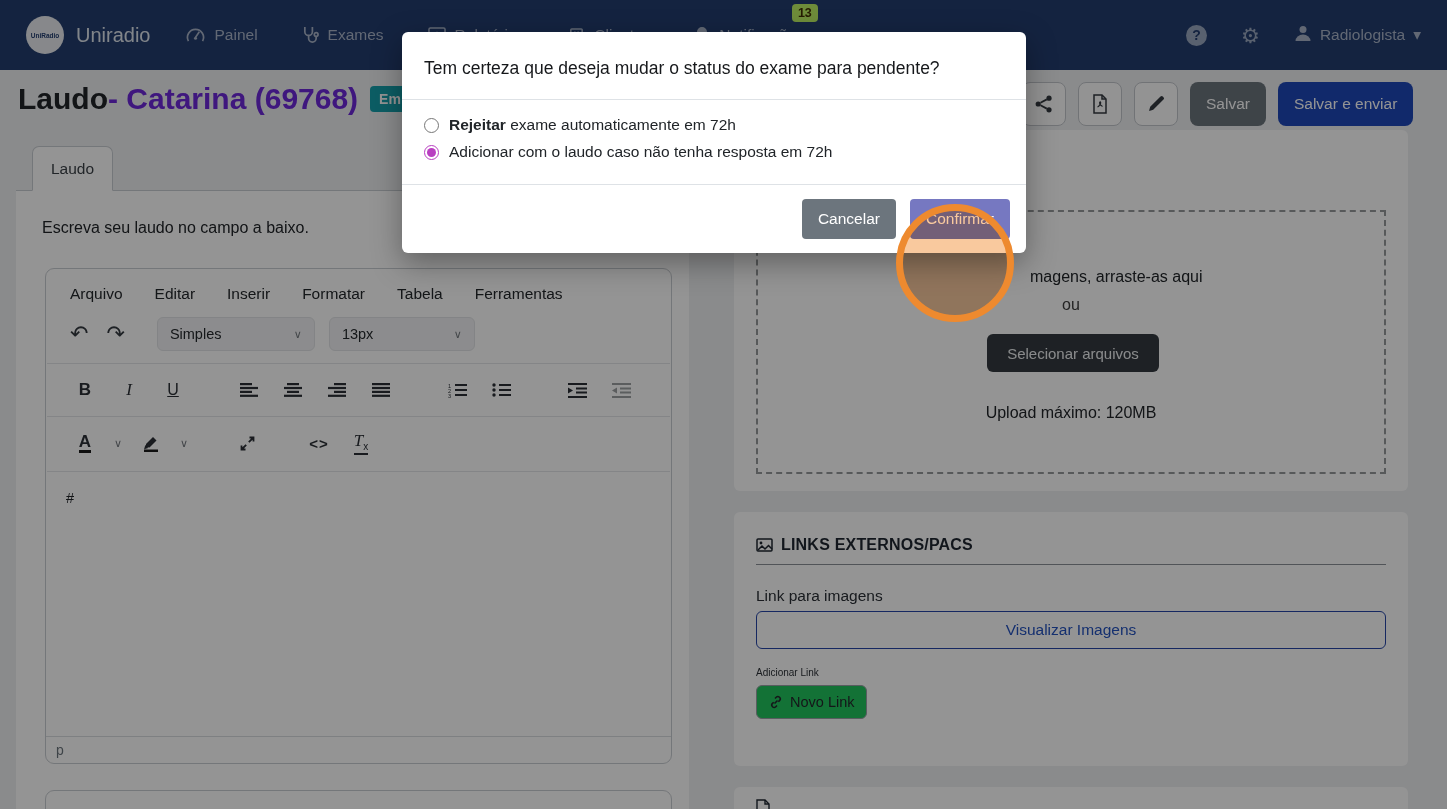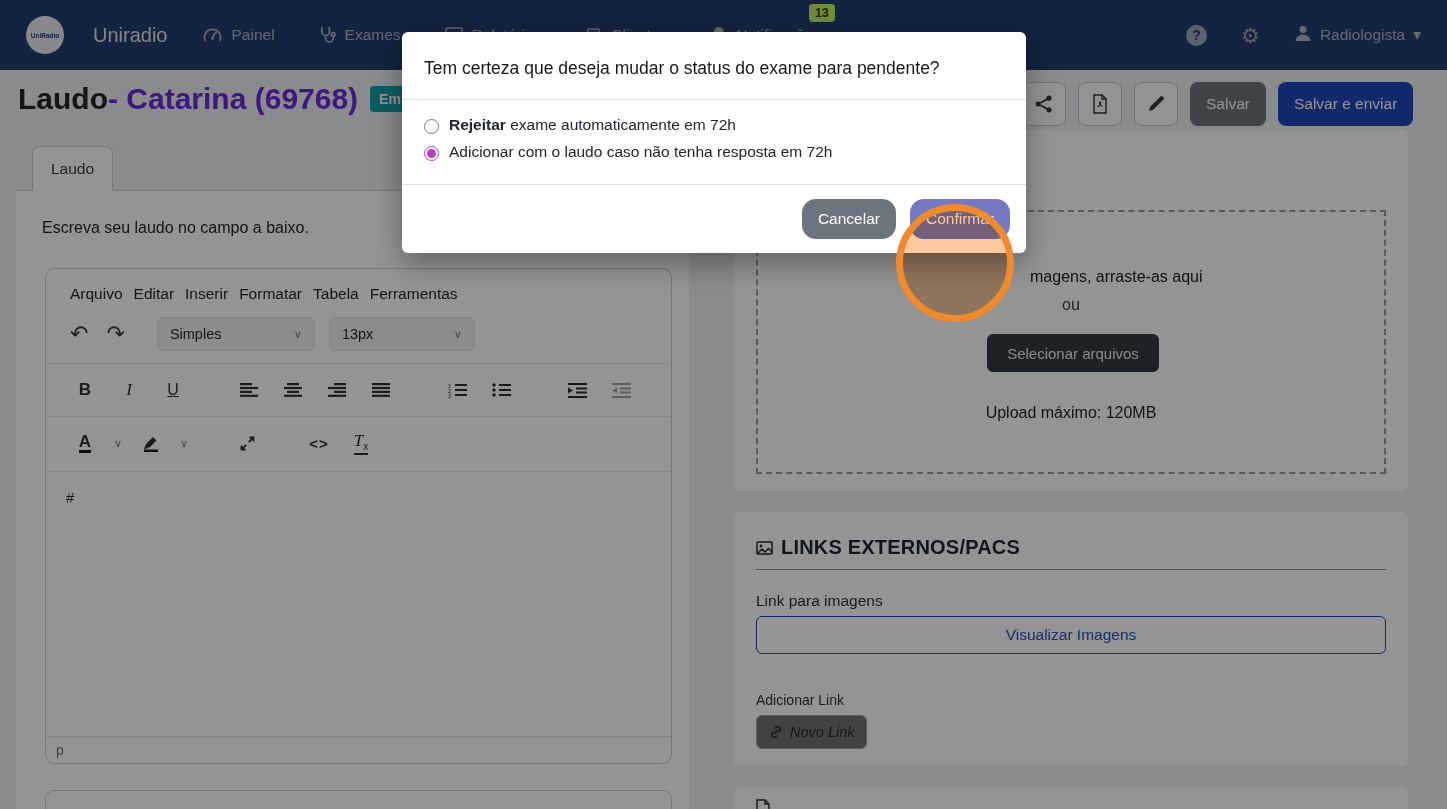--- a/index.html
+++ b/index.html
@@ -3,21 +3,21 @@
 <meta charset="utf-8">
 <style>
   * { margin:0; padding:0; box-sizing:border-box; }
   html,body { width:1447px; height:809px; overflow:hidden; }
   body { font-family:"Liberation Sans", sans-serif; background:#eef0f2; position:relative; }
   .page { position:absolute; inset:0; width:1447px; height:809px; background:#eef0f2; }
 
   
   .navbar { position:absolute; left:0; top:0; width:1447px; height:70px; background:#233d6e;
             display:flex; align-items:center; padding:0 26px; }
-  .brand { display:flex; align-items:center; gap:29px; }
+  .brand { display:flex; align-items:center; gap:12px; }
   .brand-logo { width:38px; height:38px; border-radius:50%; background:#e8ebf0; display:flex;
                 align-items:center; justify-content:center; font-size:6.5px; font-weight:bold; color:#233d6e; }
   .brand-name { color:#dfe5ee; font-size:20px; }
   .nav-items { display:flex; align-items:center; margin-left:36px; gap:44px; }
   .nav-item { display:flex; align-items:center; gap:9px; color:#a9b4c9; font-size:15.5px; position:relative; cursor:pointer; }
   .nav-item svg { display:block; }
   .nav-badge { position:absolute; top:-22px; right:-14px; background:#bef264; color:#433104;
                font-size:12.5px; font-weight:bold; padding:2px 6px; border-radius:4px; }
   .nav-right { margin-left:auto; display:flex; align-items:center; gap:34px; color:#a9b4c9; }
   .help-circle { width:21px; height:21px; border-radius:50%; background:#9aa7bf; color:#233d6e;
@@ -47,21 +47,21 @@
   .tab-links { position:absolute; right:186px; top:10px; display:flex; gap:30px; }
   .tab-link { color:#3566cc; font-size:16px; position:relative; cursor:pointer; }
   .tab-link .sup-badge { position:absolute; top:-12px; right:-17px; background:#d63848; color:#fff;
                          font-size:12px; font-weight:bold; padding:2px 6px; border-radius:4px; }
 
   
   .left-panel { position:absolute; left:16px; top:191px; width:673px; height:618px; background:#fff; }
   .editor-hint { position:absolute; left:26px; top:28px; font-size:16px; color:#212529; }
   .editor { position:absolute; left:29px; top:77px; width:627px; height:496px;
             border:1px solid #c9cdd2; border-radius:9px; background:#fff; }
-  .menubar { display:flex; gap:11px; padding:16px 24px 10px 24px; font-size:15.5px; color:#24282c; }
+  .menubar { display:flex; gap:32px; padding:16px 24px 10px 24px; font-size:15.5px; color:#24282c; }
   .menubar span { cursor:pointer; }
   .toolrow1 { display:flex; align-items:center; gap:10px; padding:4px 20px 12px 24px; }
   .undo-redo { font-size:22px; color:#343a40; display:flex; gap:18px; margin-right:22px; cursor:pointer; }
   .tm-select { display:flex; align-items:center; justify-content:space-between; background:#f1f2f4;
                border:1px solid #e2e4e7; border-radius:6px; height:34px; padding:0 12px; font-size:14.5px;
                color:#24282c; cursor:pointer; }
   .sel-format { width:158px; }
   .sel-size { width:146px; margin-left:4px; }
   .sel-chev { color:#74797f; font-size:11px; }
   .tb-divider { border-top:1px solid #e3e6e9; margin:0 1px; }
@@ -88,42 +88,42 @@
   .card-upload { left:734px; top:130px; width:674px; height:361px; }
   .dashed-zone { position:absolute; left:22px; top:80px; width:630px; height:264px; border:2px dashed #97999c; }
   .drag-text { position:absolute; left:272px; top:56px; font-size:16px; color:#212529; white-space:nowrap; }
   .or-text { position:absolute; left:0; width:100%; top:84px; text-align:center; font-size:16px; color:#404040; }
   .select-files-btn { position:absolute; left:229px; top:122px; width:172px; height:38px; background:#343a40;
                       color:#eceef0; border:none; border-radius:6px; font-size:15px;
                       font-family:"Liberation Sans", sans-serif; cursor:pointer; }
   .upload-max { position:absolute; left:0; width:100%; top:192px; text-align:center; font-size:16px; color:#212529; }
 
   .card-links { left:734px; top:512px; width:674px; height:254px; padding:24px 22px; }
-  .links-head { display:flex; align-items:center; gap:8px; font-size:20px; font-weight:bold; color:#1f2731;
+  .links-head { display:flex; align-items:center; gap:8px; font-size:16px; font-weight:bold; color:#1f2731;
                 padding-bottom:10px; border-bottom:1px solid #8c9198; letter-spacing:.2px; }
   .links-label { margin-top:22px; font-size:15.5px; color:#2b3036; }
   .view-images-btn { margin-top:6px; width:630px; height:38px; background:#fff; border:1px solid #2646a8;
                      border-radius:6px; color:#2553c0; font-size:15.5px; font-family:"Liberation Sans", sans-serif; cursor:pointer; }
-  .add-label { margin-top:38px; font-size:14px; color:#2b3036; }
-  .new-link-btn { margin-top:7px; height:34px; padding:0 12px; background:#737373; border:1px solid #9aa0a6;
+  .add-label { margin-top:18px; font-size:10px; color:#2b3036; }
+  .new-link-btn { margin-top:7px; height:34px; padding:0 12px; background:#22c55e; border:1px solid #9aa0a6;
                   border-radius:6px; color:#24282c; font-size:14.5px; display:inline-flex; align-items:center; gap:7px;
-                  font-family:"Liberation Sans", sans-serif; cursor:pointer;font-style:italic; }
+                  font-family:"Liberation Sans", sans-serif; cursor:pointer; }
   .card-bottom { left:734px; top:787px; width:674px; height:40px; padding:12px 22px; color:#1f2731; }
 
   
   .backdrop { position:absolute; inset:0; background:rgba(0,0,0,0.42); z-index:40; }
   .modal { position:absolute; left:402px; top:32px; width:624px; z-index:50; background:#fff;
            border-radius:6px; box-shadow:0 10px 30px rgba(0,0,0,.35); }
   .modal-header { padding:20px 24px 14px 22px; font-size:17.5px; font-weight:normal; color:#16181b;
                   line-height:1.9; border-bottom:1px solid #dee2e6; }
   .modal-body { padding:16px 22px 14px 22px; font-size:15.5px; color:#212529; }
-  .radio-row { display:flex; align-items:flex-end; gap:10px; margin-bottom:9px; }
+  .radio-row { display:flex; align-items:center; gap:10px; margin-bottom:9px; }
   .radio-row input { width:15px; height:15px; accent-color:#b93ec1; }
   .modal-footer { border-top:1px solid #dee2e6; padding:14px 16px; display:flex; justify-content:flex-end; gap:14px; }
-  .btn-modal { height:40px; padding:0 16px; border:none; border-radius:14px; color:#fff; font-size:15.5px;
+  .btn-modal { height:40px; padding:0 16px; border:none; border-radius:4px; color:#fff; font-size:15.5px;
                font-family:"Liberation Sans", sans-serif; cursor:pointer; }
   .btn-confirm { background:#7678c1; }
 
   
   .click-disc { position:absolute; left:902px; top:210px; width:106px; height:106px; border-radius:50%;
                 background:#f9c99e; mix-blend-mode:multiply; z-index:60; pointer-events:none; }
   .click-ring { position:absolute; left:896px; top:204px; width:118px; height:118px; border-radius:50%;
                 border:7px solid #ee8a2f; z-index:61; pointer-events:none; }
 </style>
 </head>

